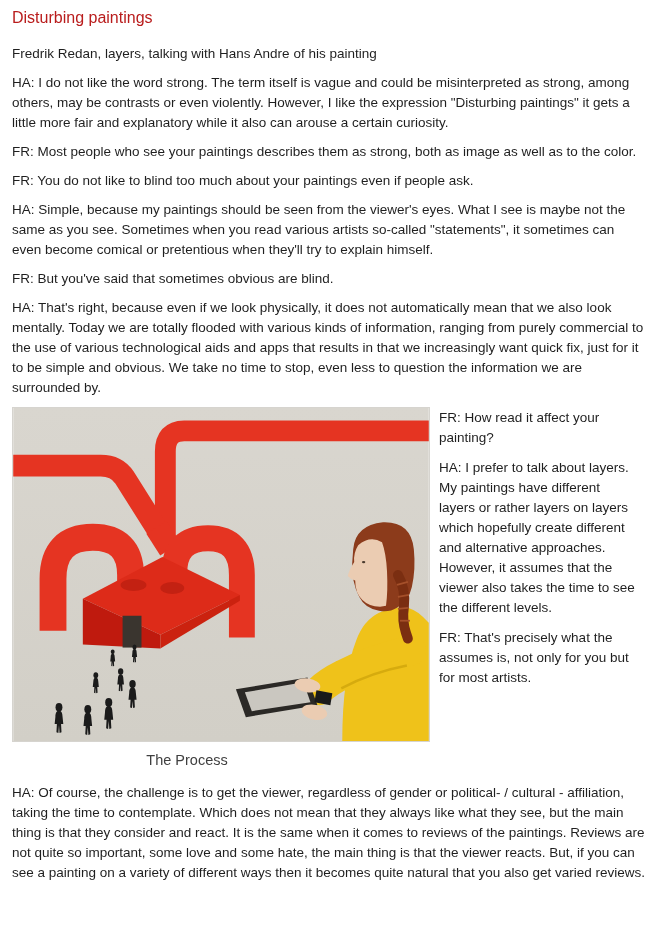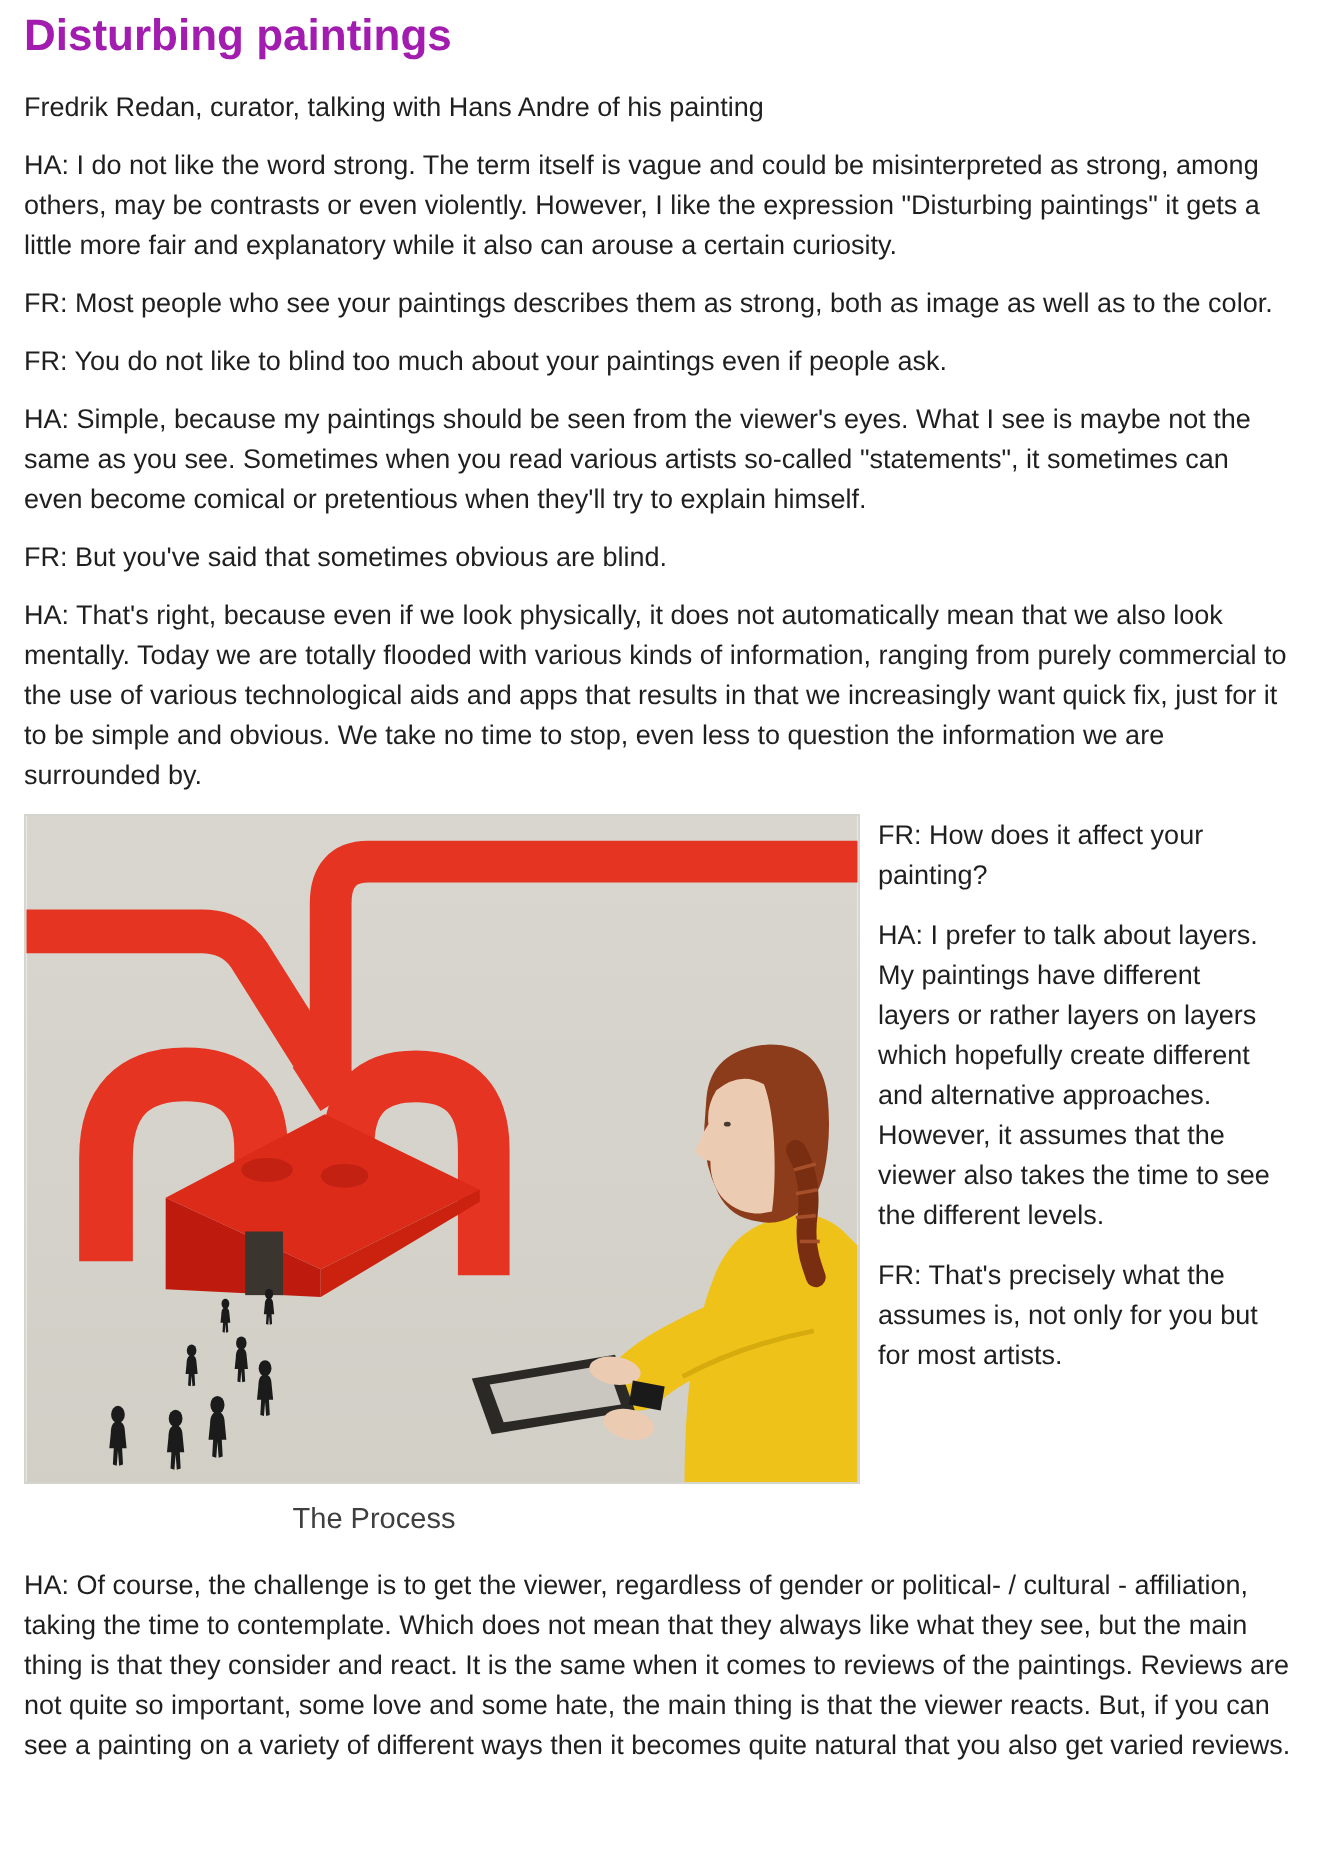--- a/index.html
+++ b/index.html
@@ -10,24 +10,24 @@
     height: 927px;
     background: #ffffff;
     font-family: "Liberation Sans", sans-serif;
     font-size: 13.5px;
     line-height: 20px;
     color: #1f1f1f;
     padding: 8px 26px 0 12px;
     overflow: hidden;
   }
   h1.doc-title {
-    font-size: 22px;
+    font-size: 16px;
     line-height: 20px;
-    font-weight: bold;
-    color: #a21caf;
+    font-weight: normal;
+    color: #b91c1c;
     margin: 0 0 16px 0;
   }
   p.byline { margin: 0 0 9px 0; }
   p.para { margin: 0 0 9px 0; }
   .media-row {
     display: flex;
     gap: 9px;
     margin: 2px 0 0 0;
   }
   figure.painting-figure {
@@ -56,21 +56,21 @@
   .side-col p { margin: 0 0 10px 0; }
   p.closing { margin-top: 14px; margin-bottom: 12px; }
 </style>
 </head>
 <body>
 
 <div class="page">
 
   <h1 class="doc-title">Disturbing paintings</h1>
 
-  <p class="byline">Fredrik Redan, curator, talking with Hans Andre of his painting</p>
+  <p class="byline">Fredrik Redan, layers, talking with Hans Andre of his painting</p>
 
   <p class="para">HA: I do not like the word strong. The term itself is vague and could be misinterpreted as strong, among others, may be contrasts or even violently. However, I like the expression "Disturbing paintings" it gets a little more fair and explanatory while it also can arouse a certain curiosity.</p>
   <p class="para">FR: Most people who see your paintings describes them as strong, both as image as well as to the color.</p>
   <p class="para">FR: You do not like to blind too much about your paintings even if people ask.</p>
   <p class="para">HA: Simple, because my paintings should be seen from the viewer's eyes. What I see is maybe not the same as you see. Sometimes when you read various artists so-called "statements", it sometimes can even become comical or pretentious when they'll try to explain himself.</p>
   <p class="para">FR: But you've said that sometimes obvious are blind.</p>
   <p class="para">HA: That's right, because even if we look physically, it does not automatically mean that we also look mentally. Today we are totally flooded with various kinds of information, ranging from purely commercial to the use of various technological aids and apps that results in that we increasingly want quick fix, just for it to be simple and obvious. We take no time to stop, even less to question the information we are surrounded by.</p>
 
   <div class="media-row">
 
@@ -137,21 +137,21 @@
           </g>
           <ellipse cx="296" cy="279" rx="13" ry="7" fill="#ebccb2" transform="rotate(8 296 279)"></ellipse>
           <polygon points="305,284 321,287 319,299 303,296" fill="#1a1a1a"></polygon>
           <ellipse cx="303" cy="306" rx="13" ry="7.5" fill="#ebccb2" transform="rotate(12 303 306)"></ellipse>
         </g>
       </svg>
       <figcaption class="caption">The Process</figcaption>
     </figure>
 
     <div class="side-col">
-      <p>FR: How does it affect your painting?</p>
+      <p>FR: How read it affect your painting?</p>
       <p>HA: I prefer to talk about layers. My paintings have different layers or rather layers on layers which hopefully create different and alternative approaches. However, it assumes that the viewer also takes the time to see the different levels.</p>
       <p>FR: That's precisely what the assumes is, not only for you but for most artists.</p>
     </div>
 
   </div>
 
   <p class="para closing">HA: Of course, the challenge is to get the viewer, regardless of gender or political- / cultural - affiliation, taking the time to contemplate. Which does not mean that they always like what they see, but the main thing is that they consider and react. It is the same when it comes to reviews of the paintings. Reviews are not quite so important, some love and some hate, the main thing is that the viewer reacts. But, if you can see a painting on a variety of different ways then it becomes quite natural that you also get varied reviews.</p>
 
 </div>
 

